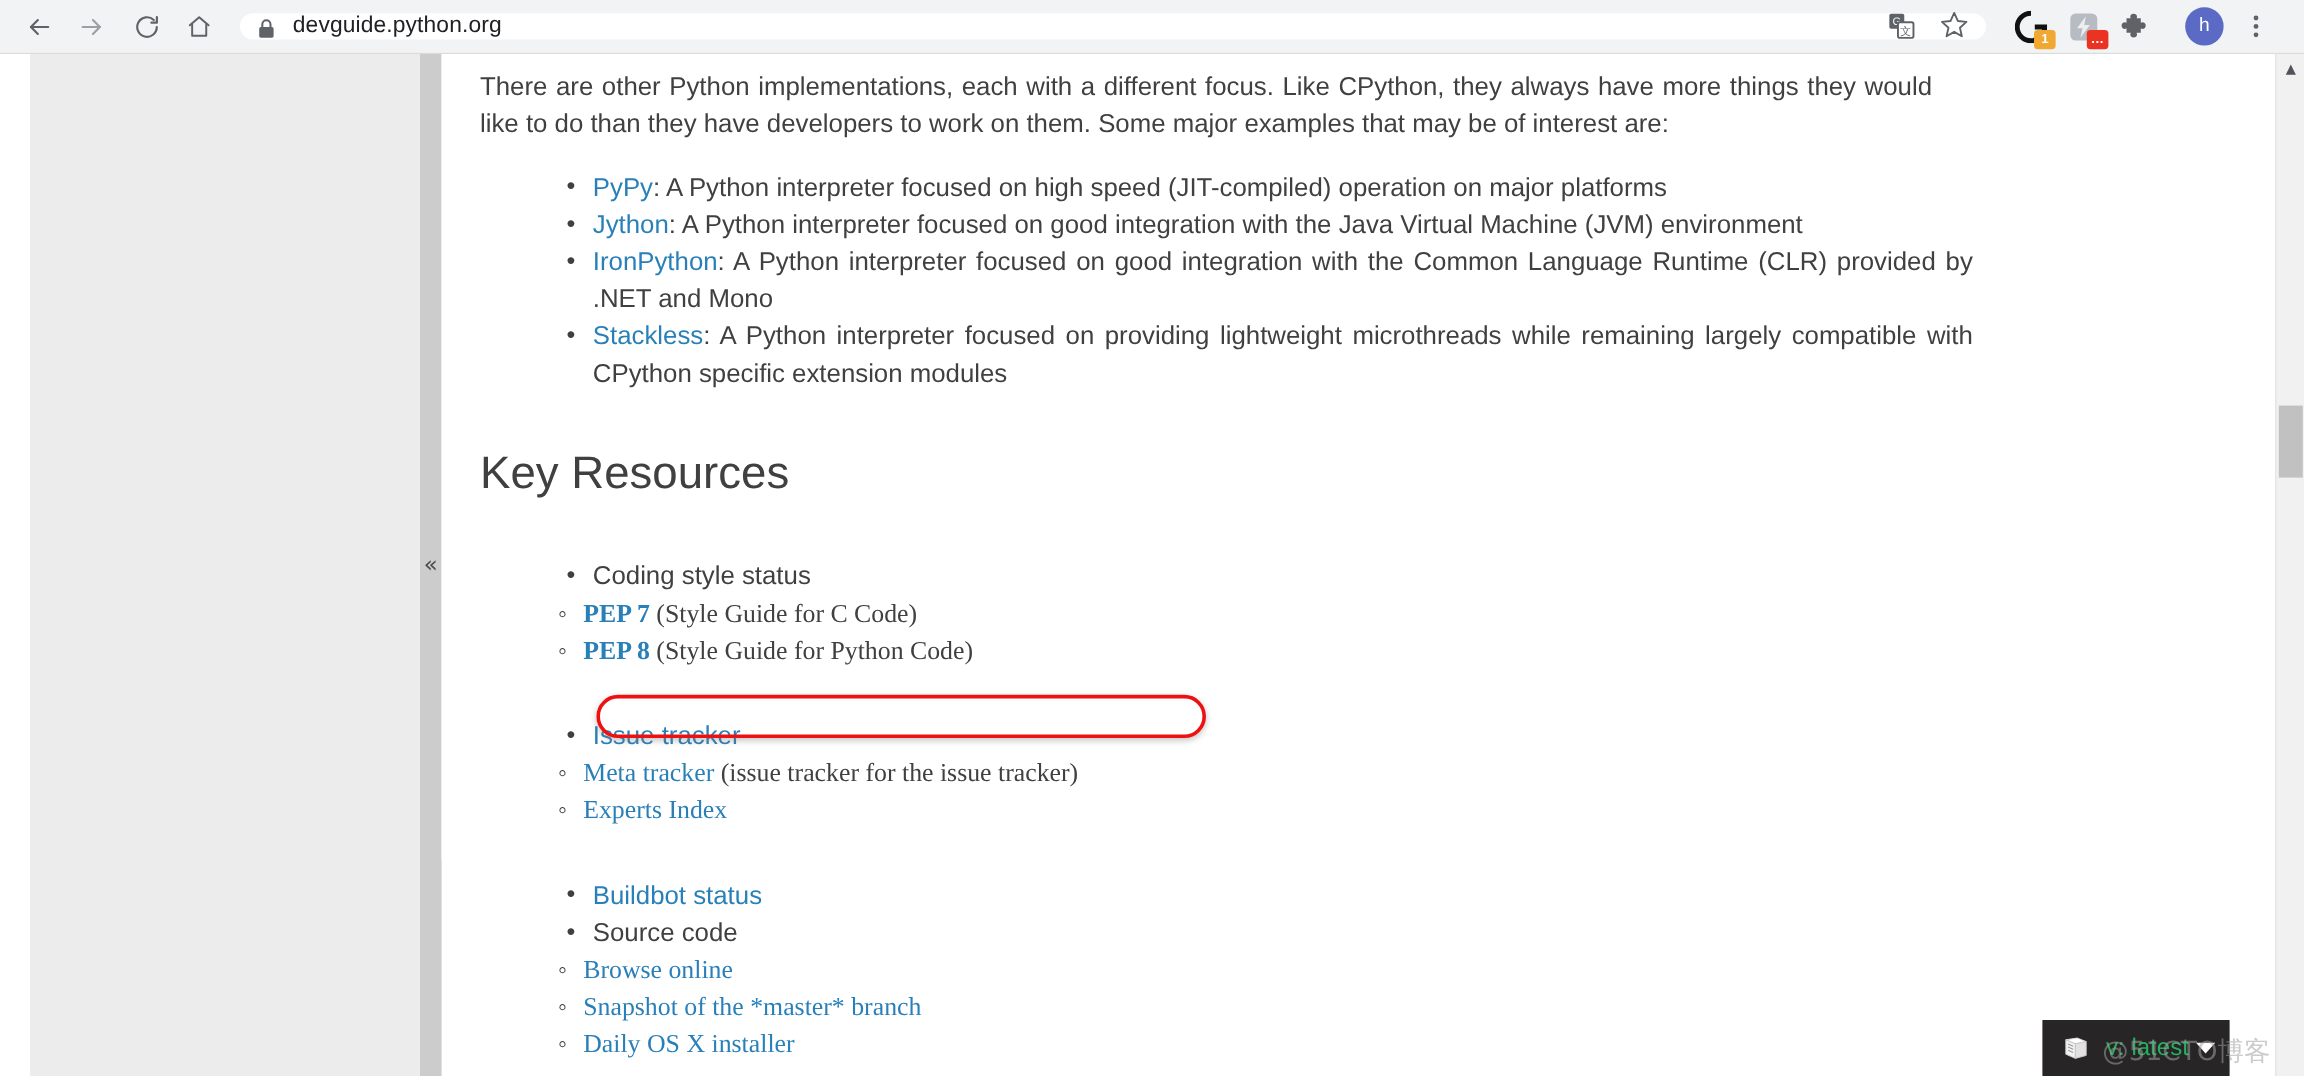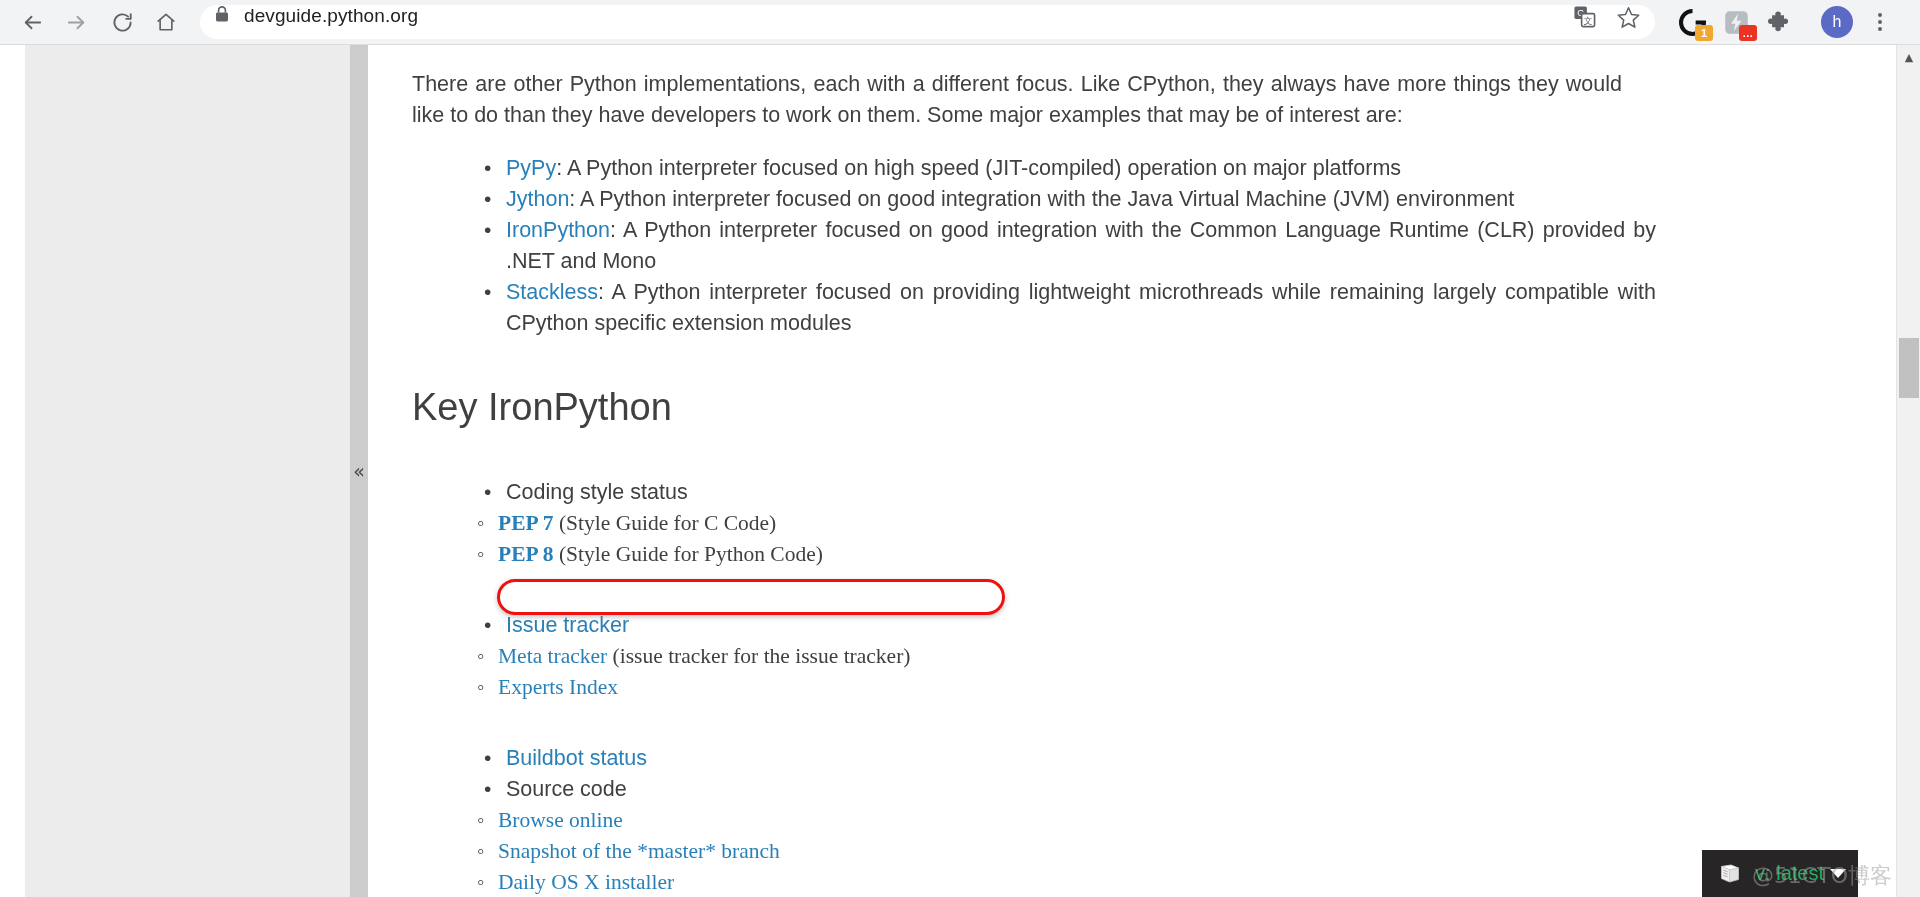--- a/index.html
+++ b/index.html
@@ -27,26 +27,26 @@
     color: #5f6368;
   }
   .nav-btn svg { display: block; }
   #nav-back { margin-left: 14px; }
   #nav-forward { margin-left: 8px; }
   #nav-reload { margin-left: 10px; }
   #nav-home { margin-left: 8px; }
 
   #omnibox {
     flex: 1 1 auto;
-    height: 34px;
+    height: 22px;
     margin-left: 16px;
     margin-right: 10px;
     background: #ffffff;
     border-radius: 17px;
-    display: flex; align-items: flex-start;
+    display: flex; align-items: flex-end;
     padding-left: 14px;
     max-width: 1455px;
   }
   #lock-icon { flex: 0 0 auto; display:flex; align-items:center; }
   #omnibox-url {
     margin-left: 14px;
     font-size: 19px;
     color: #202124;
     letter-spacing: 0.1px;
     white-space: nowrap;
@@ -127,21 +127,21 @@
     line-height: 1;
     font-family: "DejaVu Sans", sans-serif;
   }
 
   
   #doc-content {
     position: absolute;
     top: 0; left: 368px;
     width: 1490px; height: 672px;
     background: #ffffff;
-    padding: 16px;
+    padding: 4px;
   }
   #doc-inner {
     padding: 0 0 0 28px;
     width: 1250px;
   }
 
   p.body-para {
     margin: 0;
     padding-top: 8px;
     font-size: 21.5px;
@@ -393,21 +393,21 @@
 
       <p class="body-para">There are other Python implementations, each with a different focus. Like CPython, they always have more things they would like to do than they have developers to work on them. Some major examples that may be of interest are:</p>
 
       <ul class="disc-list">
         <li><a class="doclink" href="#">PyPy</a><span>: A Python interpreter focused on high speed (JIT-compiled) operation on major platforms</span></li>
         <li><a class="doclink" href="#">Jython</a><span>: A Python interpreter focused on good integration with the Java Virtual Machine (JVM) environment</span></li>
         <li><a class="doclink" href="#">IronPython</a><span>: A Python interpreter focused on good integration with the Common Language Runtime (CLR) provided by .NET and Mono</span></li>
         <li><a class="doclink" href="#">Stackless</a><span>: A Python interpreter focused on providing lightweight microthreads while remaining largely compatible with CPython specific extension modules</span></li>
       </ul>
 
-      <h1 class="section-title">Key IronPython</h1>
+      <h1 class="section-title">Key Resources</h1>
 
       <div class="spacer-26"></div>
 
       <ul class="disc-list">
         <li class="plain">
           <span>Coding style status</span>
         </li>
       </ul>
 
       <ul class="circle-list">

